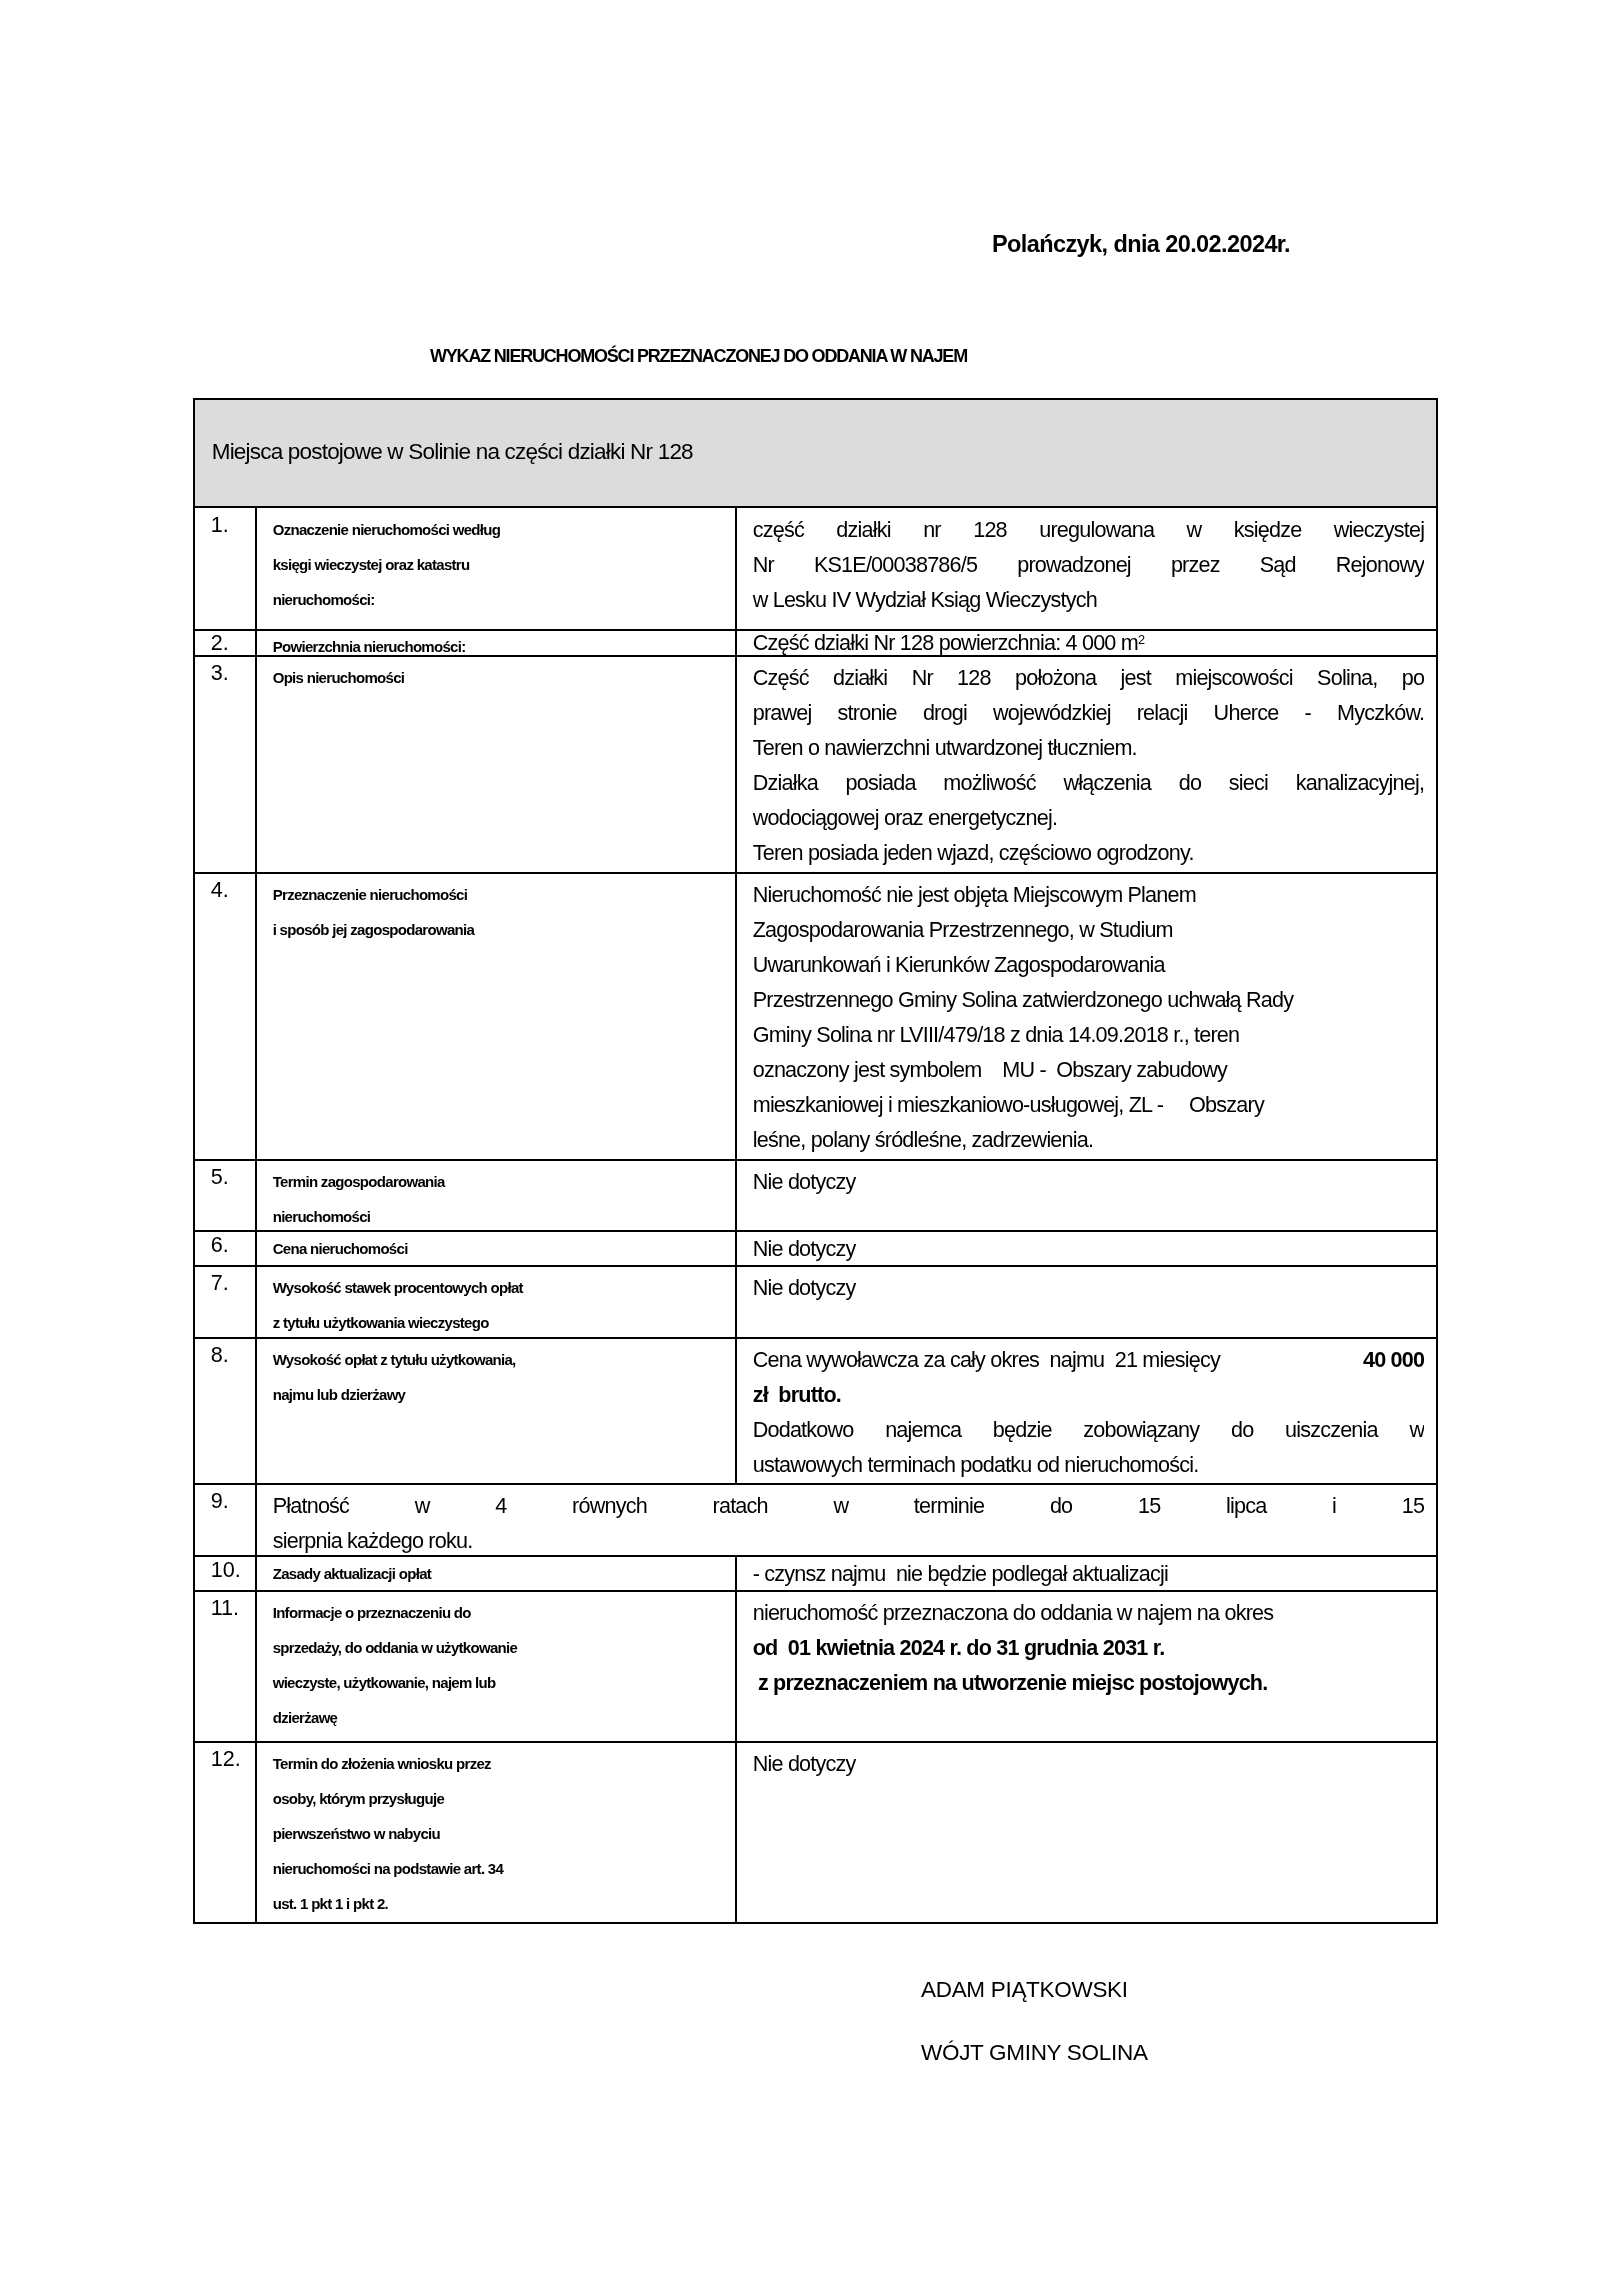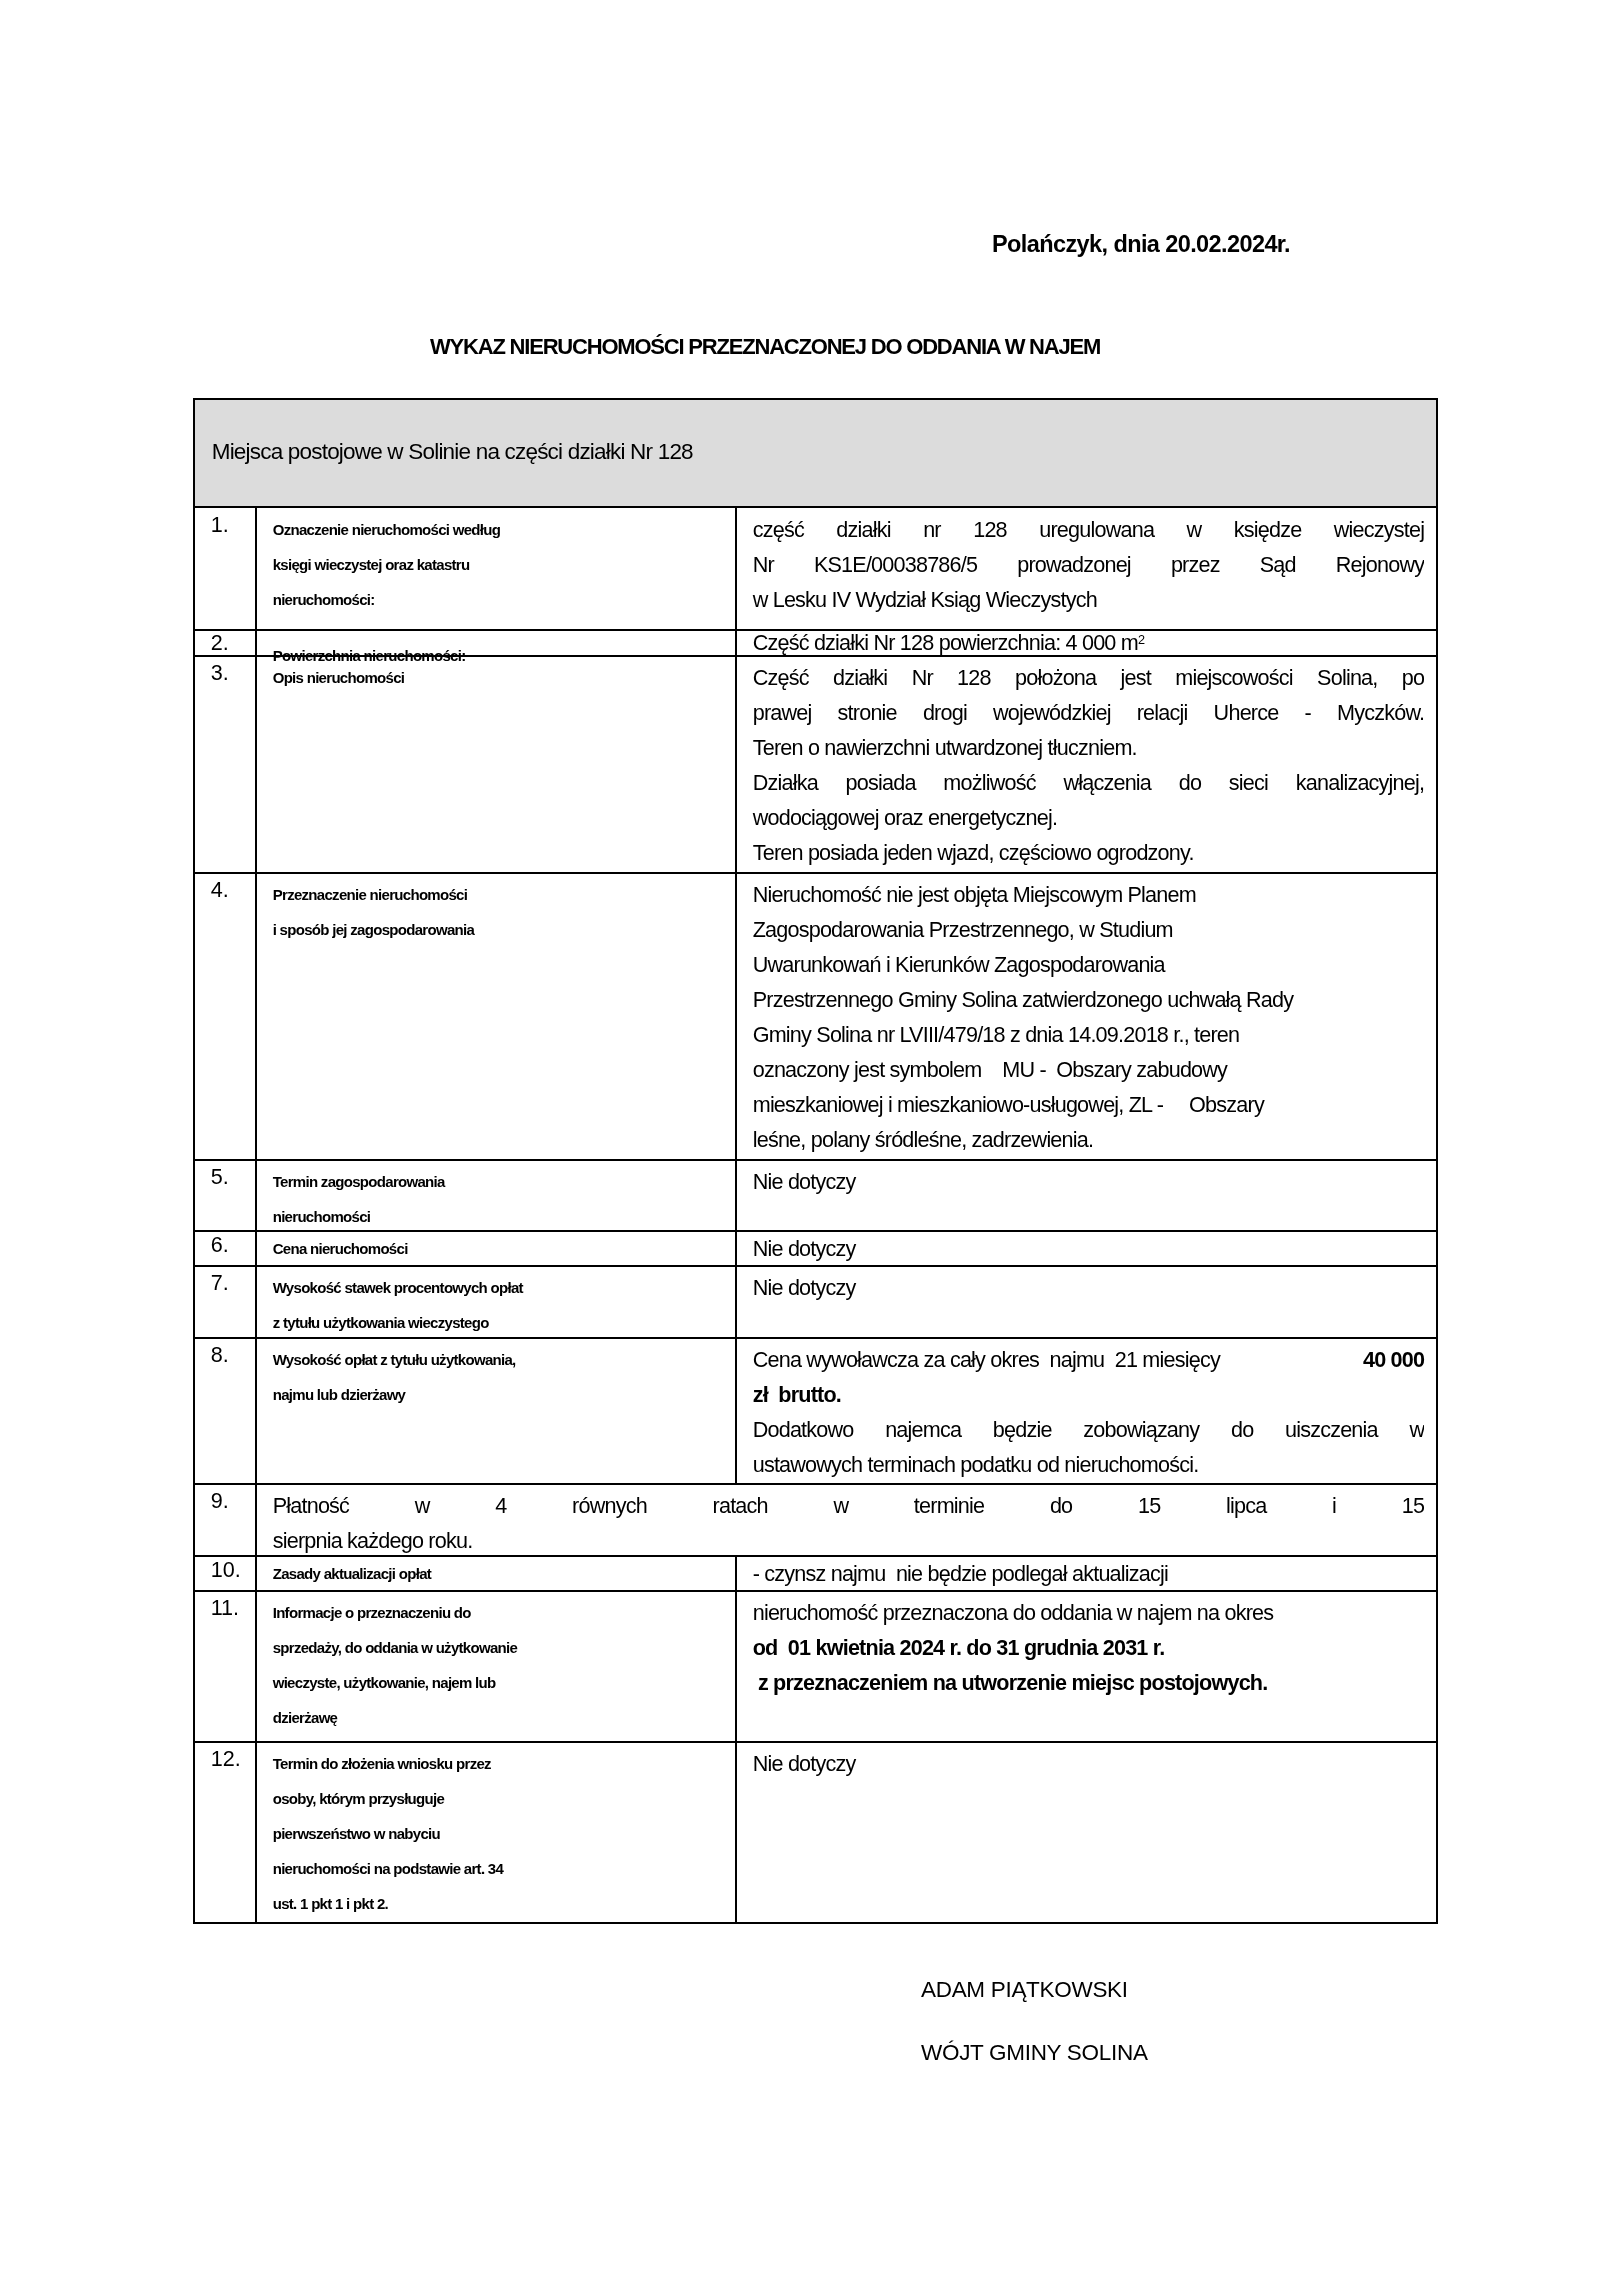--- a/index.html
+++ b/index.html
@@ -1,19 +1,19 @@
 <!DOCTYPE html>
 <html><head>
 <meta charset="utf-8">
 <style>
   html, body { margin:0; padding:0; background:#ffffff; }
   body { width:1621px; height:2293px; position:relative; overflow:hidden;
          font-family:"Liberation Sans", sans-serif; color:#000; }
   .date { position:absolute; left:992px; top:231px; font-size:23.5px; font-weight:bold; letter-spacing:-0.6px; white-space:nowrap; }
-  .title { position:absolute; left:430px; top:334px; width:761px; font-size:22px; font-weight:bold; white-space:nowrap;
+  .title { position:absolute; left:430px; top:346px; width:761px; font-size:18px; font-weight:bold; white-space:nowrap;
            letter-spacing:-1.2px; transform-origin:left top; }
   .table { position:absolute; left:193px; top:398px; width:1245px; border:2.9px solid #000; box-sizing:border-box; }
   .thead { height:108px; background:#dcdcdc; border-bottom:2.9px solid #000; box-sizing:border-box; position:relative; }
   .thead span { position:absolute; left:16.7px; top:39px; font-size:22.5px; letter-spacing:-0.8px; white-space:nowrap; }
   .row { display:flex; border-bottom:2px solid #000; box-sizing:border-box; }
   .row:last-child { border-bottom:none; }
   .c1 { width:62px; border-right:2px solid #000; box-sizing:border-box; padding:3.9px 0 0 15.7px; font-size:21.6px; }
   .c2 { width:480px; border-right:2px solid #000; box-sizing:border-box; padding:3.9px 0 0 15.7px; font-size:15px; font-weight:bold; letter-spacing:-0.7px; }
   .c3 { flex:1; box-sizing:border-box; padding:3.9px 11.8px 0 15.7px; font-size:21.6px; letter-spacing:-0.8px; }
   .line { display:block; height:35px; line-height:35px; white-space:nowrap; overflow:visible; }
@@ -44,21 +44,21 @@
       <span class="line just">część działki nr 128  uregulowana w księdze wieczystej</span>
       <span class="line just">Nr KS1E/00038786/5 prowadzonej przez Sąd Rejonowy</span>
       <span class="line">w Lesku IV Wydział Ksiąg Wieczystych</span>
     </div>
   </div>
 
   <div class="row" style="height:25.5px">
     <div class="c1" style="padding-top:0">
         <span class="line" style="height:23.5px;line-height:23.5px">2.</span>
       </div>
-    <div class="c2" style="padding-top:13px">
+    <div class="c2" style="padding-top:4px">
       <span class="line" style="height:23.5px;line-height:23.5px">Powierzchnia nieruchomości:</span>
     </div>
     <div class="c3" style="padding-top:0">
       <span class="line" style="height:23.5px;line-height:23.5px"><span>Część działki Nr 128 powierzchnia: 4 000 m</span><sup>2</sup></span>
     </div>
   </div>
 
   <div class="row" style="height:217px">
     <div class="c1">3.</div>
     <div class="c2">

